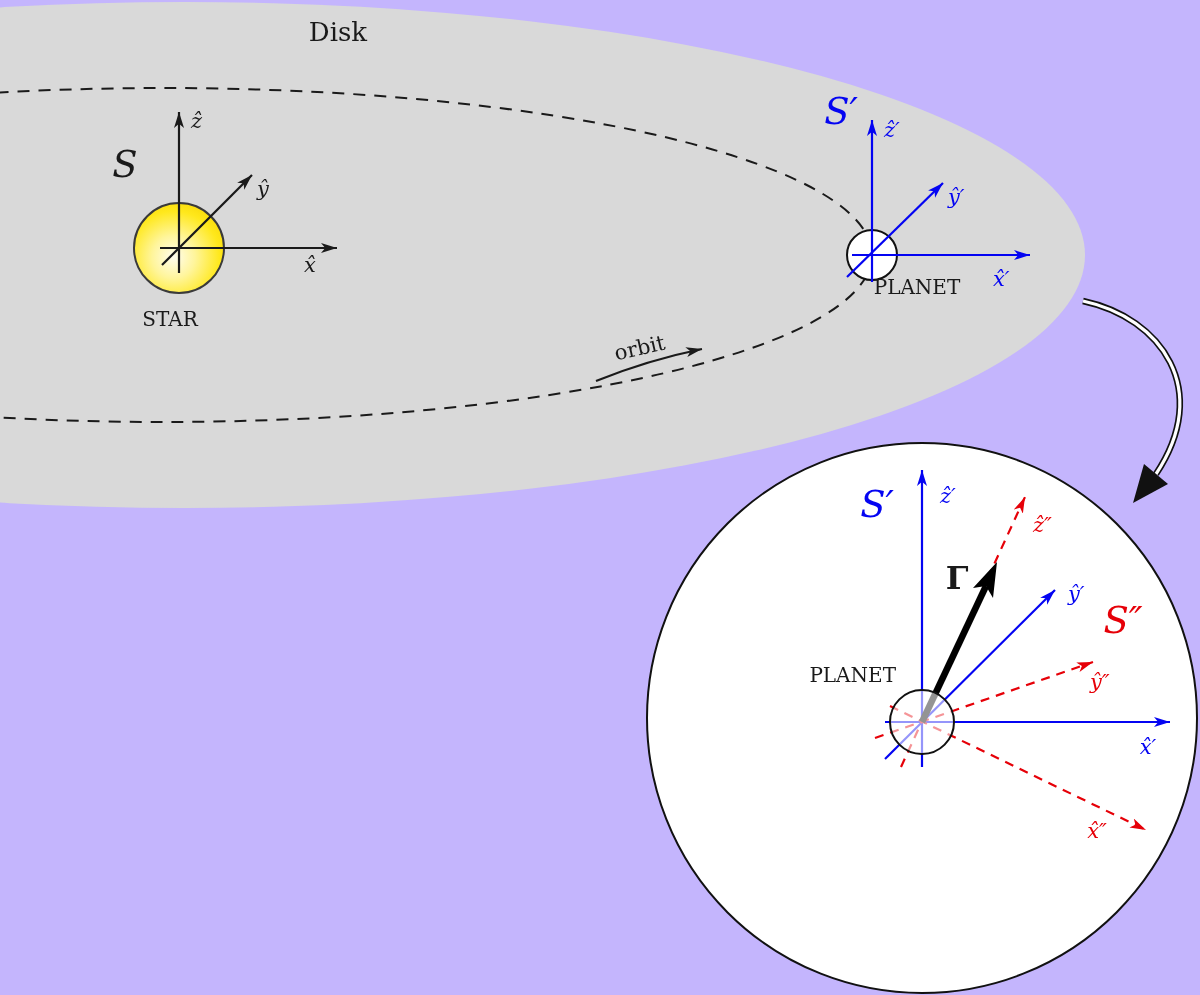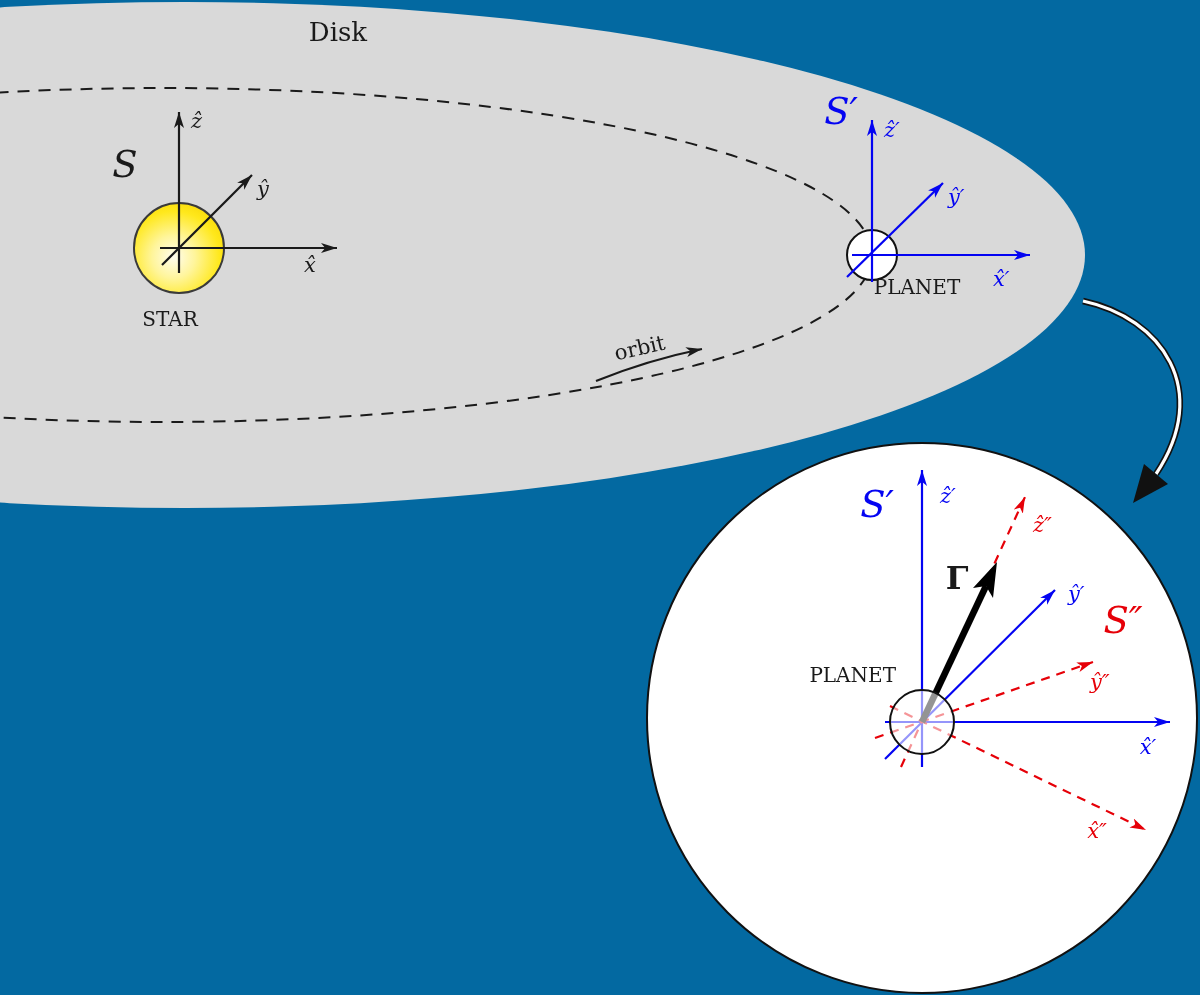--- a/index.html
+++ b/index.html
@@ -1,16 +1,16 @@
 <!DOCTYPE html>
 <html><head>
 <meta charset="utf-8">
 <style>
   html,body{margin:0;padding:0;background:#ffffff;}
-  #stage{position:relative;width:1200px;height:995px;background:#0369a1;overflow:hidden;
+  #stage{position:relative;width:1200px;height:995px;background:#c4b5fd;overflow:hidden;
          font-family:"DejaVu Serif", "Liberation Serif", serif;}
   svg{display:block}
   text{font-family:"DejaVu Serif", "Liberation Serif", serif; fill:#1a1a1a;}
   .math{font-style:italic;}
   .axis-lbl{font-size:21px;}
   .frame-lbl{font-size:37px;}
   .caption{font-size:20px;}
   .disk-lbl{font-size:26px;}
   .orbit-lbl{font-size:21px;}
   .gamma-lbl{font-size:32px;font-weight:bold;}

